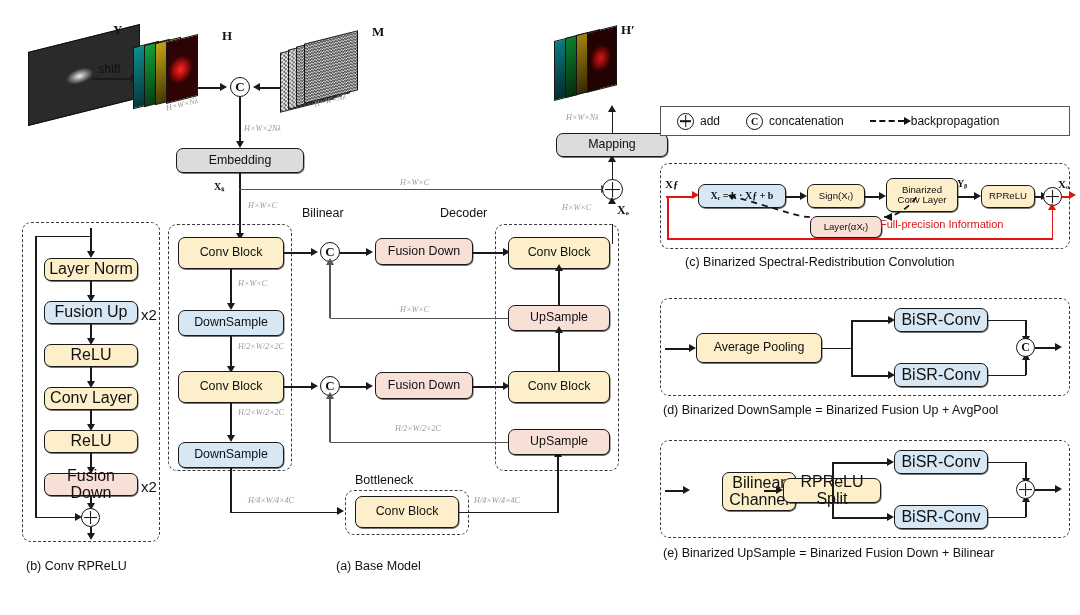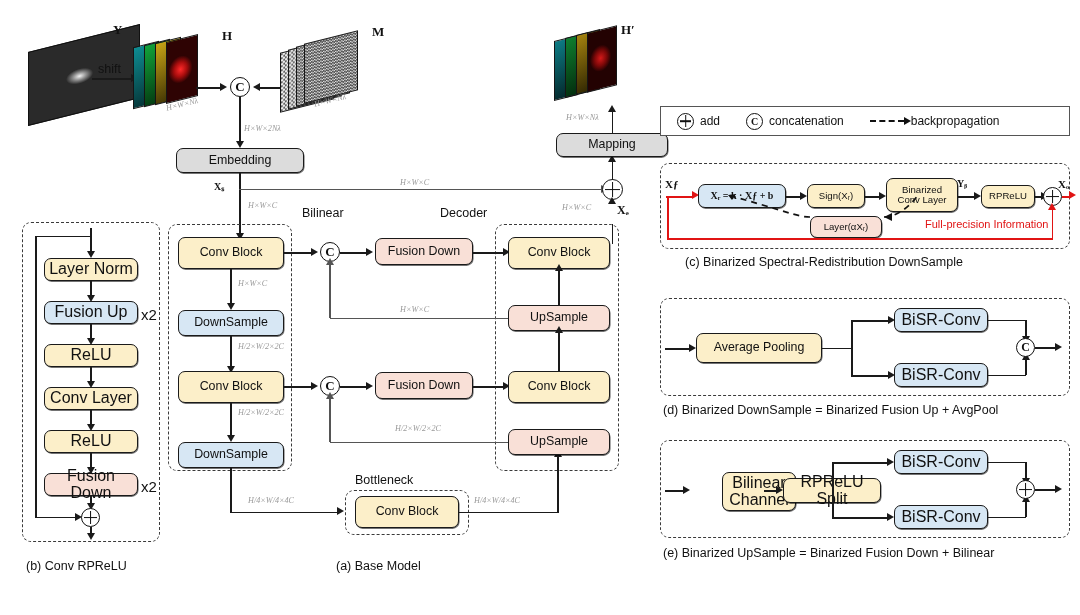--- a/index.html
+++ b/index.html
@@ -390,23 +390,23 @@
   <path d="M 150 54 C 138 54, 125 48, 68 32" fill="none" stroke="#111" stroke-width="1.7" stroke-dasharray="6,5"></path>
   <polygon points="68,32 76,31 72,37" fill="#111"></polygon>
   <path d="M 224 54 C 236 54, 250 44, 258 32" fill="none" stroke="#111" stroke-width="1.7" stroke-dasharray="6,5"></path>
   <polygon points="224,54 232,50 232,58" fill="#111"></polygon>
 </svg>
 
 <div class="ln lnv red" style="left:667px;top:196px;width:1.9px;height:44px;"></div>
 <div class="ln lnh red" style="left:667px;top:238px;width:386px;height:1.9px;"></div>
 <div class="ln lnv red" style="left:1051.5px;top:210px;height:30px;width:1.9px;"></div>
 <div class="ar ar-u red" style="left:1048px;top:203px;"></div>
-<div class="redlab" style="left:925px;top:218px;">Full-precision Information</div>
-
-<div class="caption" style="left:685px;top:255px;">(c) Binarized Spectral-Redistribution DownSample</div>
+<div class="redlab" style="left:880px;top:218px;">Full-precision Information</div>
+
+<div class="caption" style="left:685px;top:255px;">(c) Binarized Spectral-Redistribution Convolution</div>
 
 <div class="dash" style="left:660px;top:298px;width:410px;height:98px;"></div>
 
 <div class="ln lnh" style="left:665px;top:348px;width:26px;"></div>
 <div class="ar ar-r" style="left:689px;top:343.7px;"></div>
 
 <div class="node cream" style="left:696px;top:333px;width:126px;height:30px;">
   <span class="nlabel">Average Pooling</span>
 </div>
 

